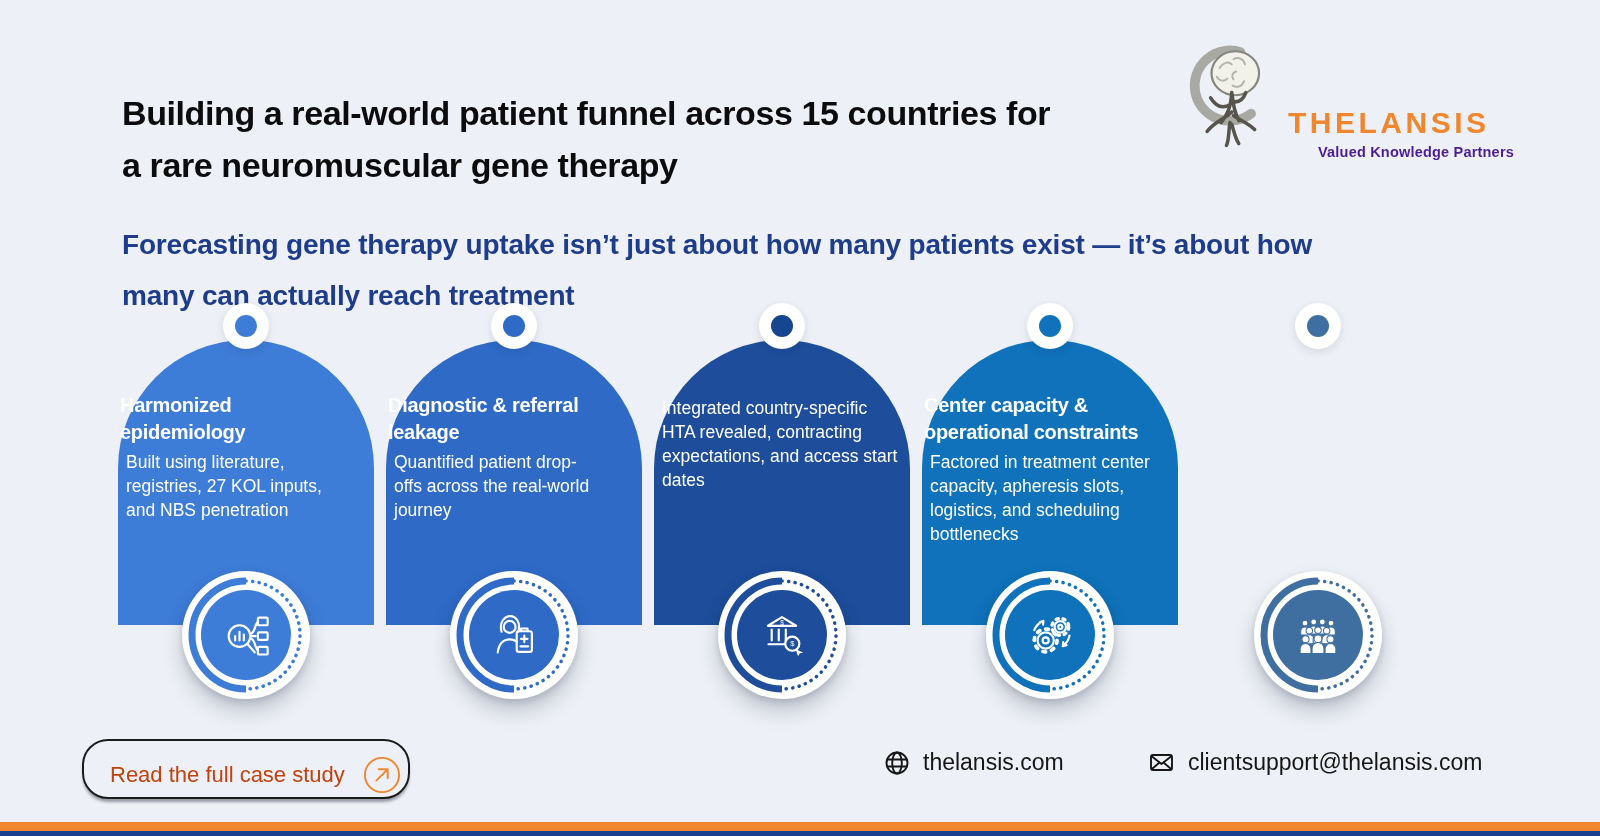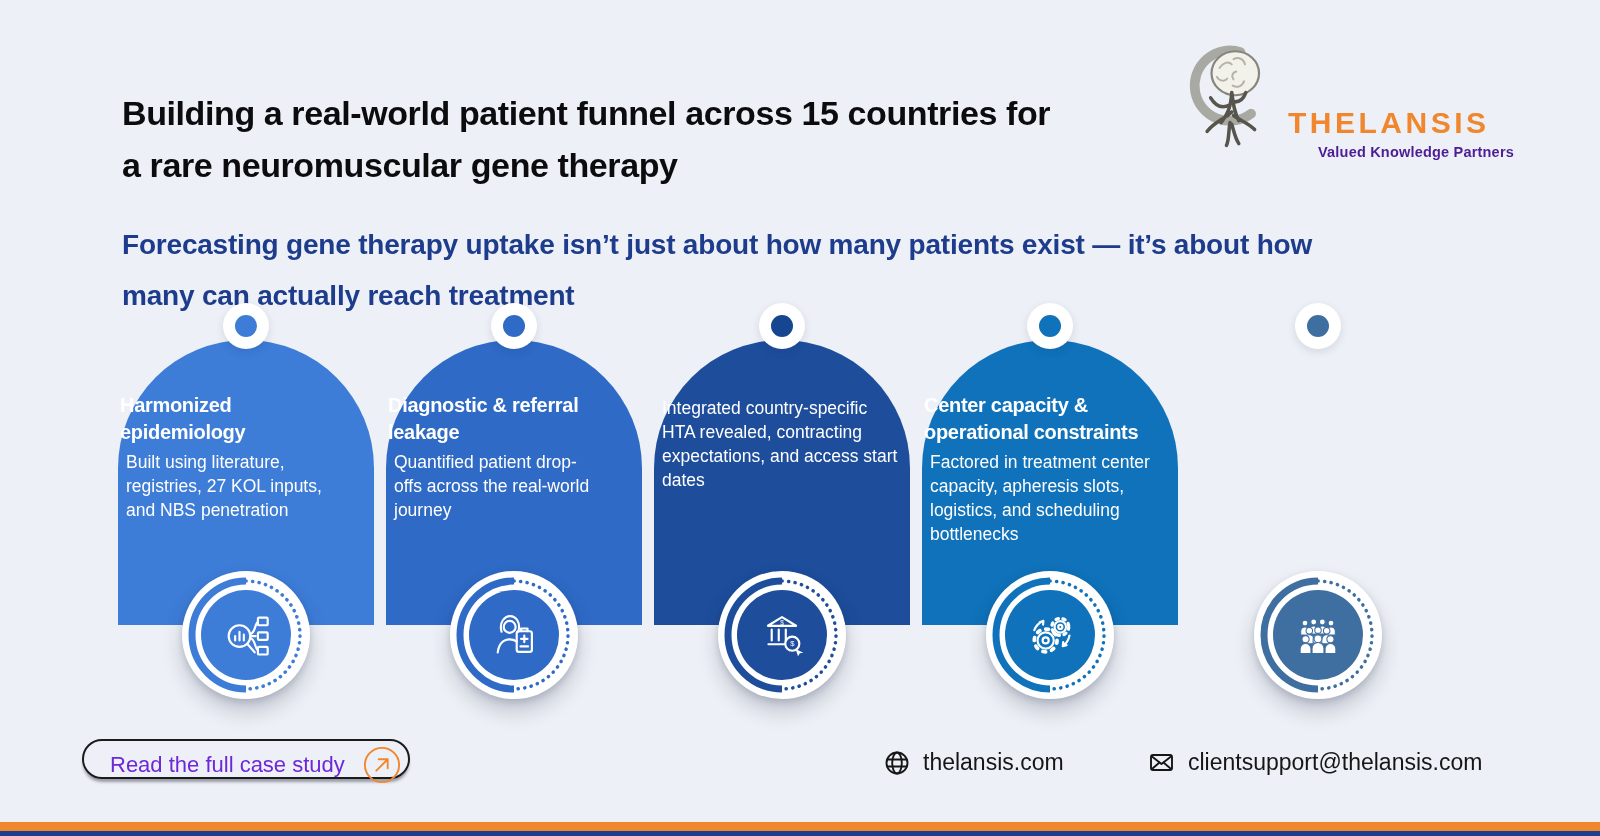--- a/index.html
+++ b/index.html
@@ -51,24 +51,24 @@
   }
   .ring{position:absolute;left:0;top:0;}
   .icon-inner{
     position:absolute;left:50%;top:50%;transform:translate(-50%,-50%);
     width:90px;height:90px;border-radius:50%;background:var(--c);
     display:flex;align-items:center;justify-content:center;
   }
   .glyph{stroke:#fff;fill:none;stroke-width:2;stroke-linecap:round;stroke-linejoin:round;}
   
   .cta{
-    position:absolute;left:82px;top:739px;height:40px;
+    position:absolute;left:82px;top:739px;height:60px;
     display:flex;align-items:center;gap:18px;padding:12px 7px 0 26px;
     background:transparent;border:2px solid #1b1b1b;border-radius:26px;
-    font-family:inherit;font-size:22px;color:#6d28d9;cursor:pointer;
+    font-family:inherit;font-size:22px;color:#c2410c;cursor:pointer;
     box-shadow:0 4px 3px -1px rgba(25,25,45,.4);
   }
   .cta-arrow circle,.cta-arrow path{stroke:var(--accent_orange,#f0872e);fill:none;stroke-width:2;stroke-linecap:round;stroke-linejoin:round;}
   .contact{position:absolute;top:749px;display:flex;align-items:center;gap:13px;font-size:23px;color:var(--text_dark,#161616);cursor:pointer;}
   .contact.website{left:884px;}
   .contact.email{left:1148px;}
   .contact svg{stroke:#161616;fill:none;stroke-width:1.9;stroke-linecap:round;stroke-linejoin:round;}
   .bar-orange{position:absolute;left:0;right:0;bottom:5px;height:9px;background:var(--accent_orange,#f0872e);}
   .bar-navy{position:absolute;left:0;right:0;bottom:0;height:5px;background:var(--footer_navy,#1d3f8f);}
 </style>

